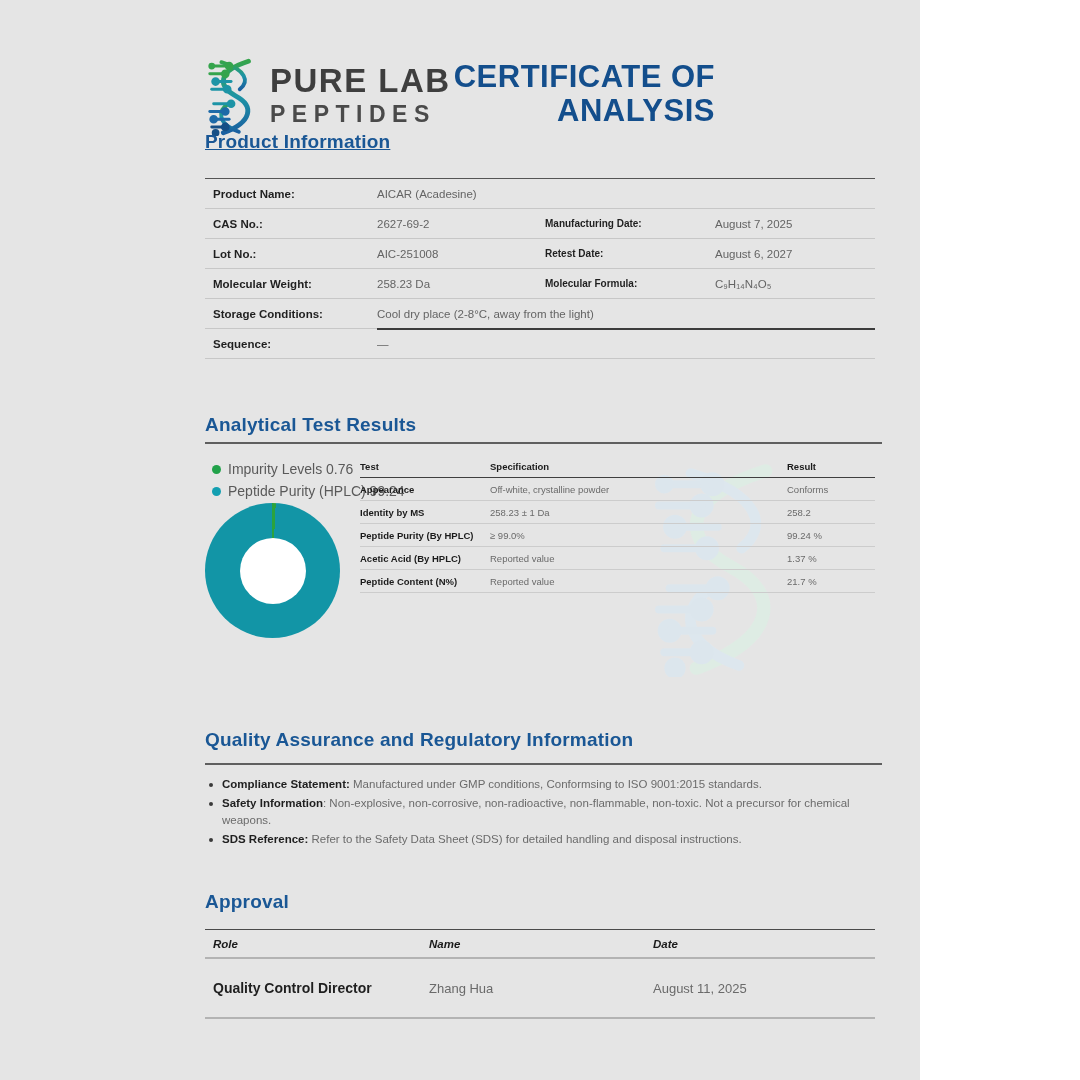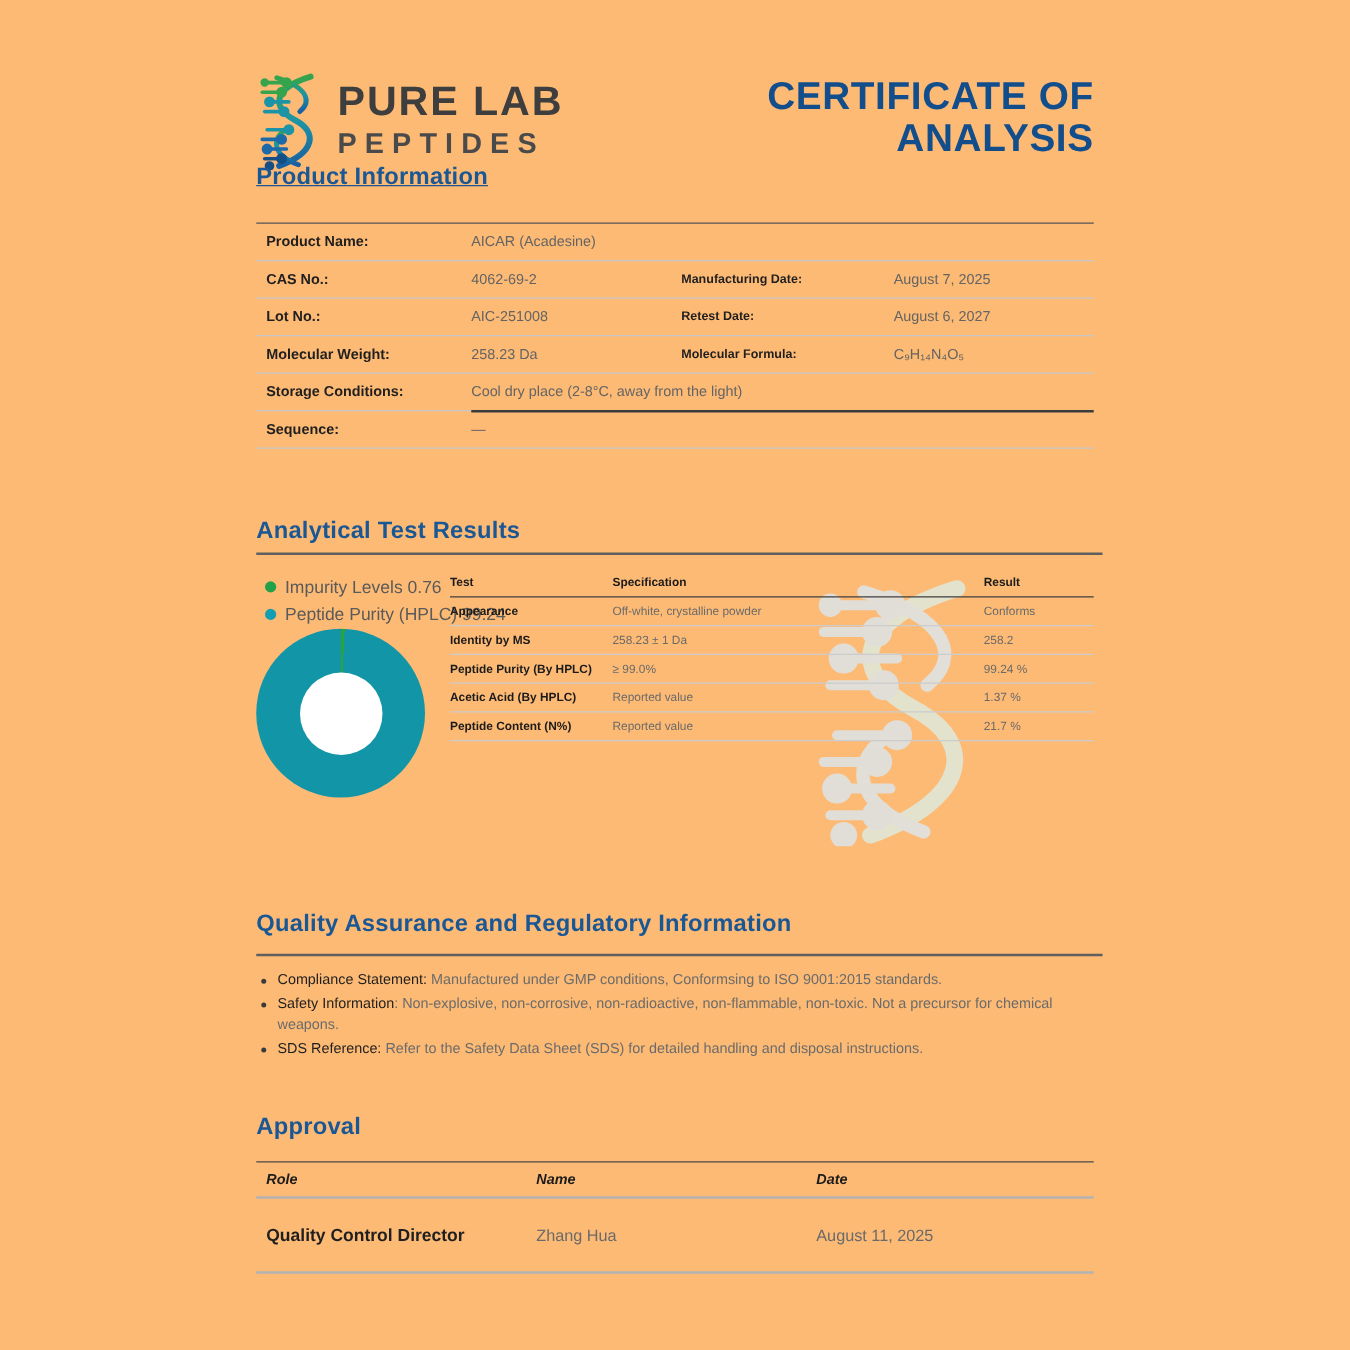--- a/index.html
+++ b/index.html
@@ -1,18 +1,18 @@
 <!DOCTYPE html>
 <html><head>
 <meta charset="utf-8">
 <style>
   * { margin:0; padding:0; box-sizing:border-box; }
   html,body { background:#ffffff; }
   body { font-family:"Liberation Sans", "DejaVu Sans", sans-serif; }
-  .page { position:relative; width:1080px; height:1080px; background:#fdba74; overflow:hidden; }
+  .page { position:relative; width:920px; height:1080px; background:#e5e5e5; overflow:hidden; }
 
   
   .brand-icon { position:absolute; left:204px; top:58px; }
   .brand-text { position:absolute; left:270px; top:64px; }
   .brand-line1 { font-size:33px; font-weight:bold; color:#3e3e3e; letter-spacing:1.5px; line-height:34px; }
   .brand-line2 { font-size:23px; font-weight:bold; color:#4a4a4a; letter-spacing:6.5px; line-height:26px; margin-top:3px; }
   .doc-title { position:absolute; right:205px; top:60px; text-align:right; color:#134e8c;
                font-size:31px; font-weight:bold; line-height:34px; letter-spacing:0.5px; }
 
   
@@ -46,21 +46,21 @@
   .res-row.head { border-bottom:1.5px solid #3f3f3f; }
   .res-c1 { width:130px; font-size:9.5px; font-weight:bold; color:#1b1b1b; }
   .res-c2 { width:297px; font-size:9.5px; color:#6a6a6a; }
   .res-c3 { width:88px;  font-size:9.5px; color:#6a6a6a; }
   .res-row.head .res-c2, .res-row.head .res-c3 { font-weight:bold; color:#1b1b1b; }
 
   
   .qa-list { position:absolute; left:209px; top:776px; width:662px; list-style:none; z-index:1; }
   .qa-item { display:flex; gap:9px; font-size:11.5px; line-height:17px; color:#6b6b6b; margin-bottom:2px; }
   .qa-dot { width:4px; height:4px; border-radius:50%; background:#3a3a3a; margin-top:7px; flex:none; }
-  .qa-item b { color:#1f1f1f; font-weight:normal; }
+  .qa-item b { color:#1f1f1f; font-weight:bold; }
 
   
   .app-table { position:absolute; left:205px; top:929px; width:670px; border-top:1.5px solid #4a4a4a; z-index:1; }
   .app-head { display:flex; height:29px; align-items:center; border-bottom:2px solid #b3b3b3; }
   .app-head > div { font-size:11.5px; font-weight:bold; color:#1b1b1b;font-style:italic; }
   .app-row { display:flex; height:60px; align-items:center; border-bottom:2px solid #b3b3b3; }
   .app-c1 { width:224px; padding-left:8px; }
   .app-c2 { width:224px; }
   .app-c3 { width:222px; }
   .app-row .app-c1 { font-size:14px; font-weight:bold; color:#1f1f1f; }
@@ -121,21 +121,21 @@
 
   <div class="section-h" style="top:131px;text-decoration:underline;">Product Information</div>
 
   <div class="pi-table">
     <div class="pi-row">
       <div class="pi-label">Product Name:</div>
       <div class="pi-value wide">AICAR (Acadesine)</div>
     </div>
     <div class="pi-row">
       <div class="pi-label">CAS No.:</div>
-      <div class="pi-value">4062-69-2</div>
+      <div class="pi-value">2627-69-2</div>
       <div class="pi-label2">Manufacturing Date:</div>
       <div class="pi-value2">August 7, 2025</div>
     </div>
     <div class="pi-row">
       <div class="pi-label">Lot No.:</div>
       <div class="pi-value">AIC-251008</div>
       <div class="pi-label2">Retest Date:</div>
       <div class="pi-value2">August 6, 2027</div>
     </div>
     <div class="pi-row">

